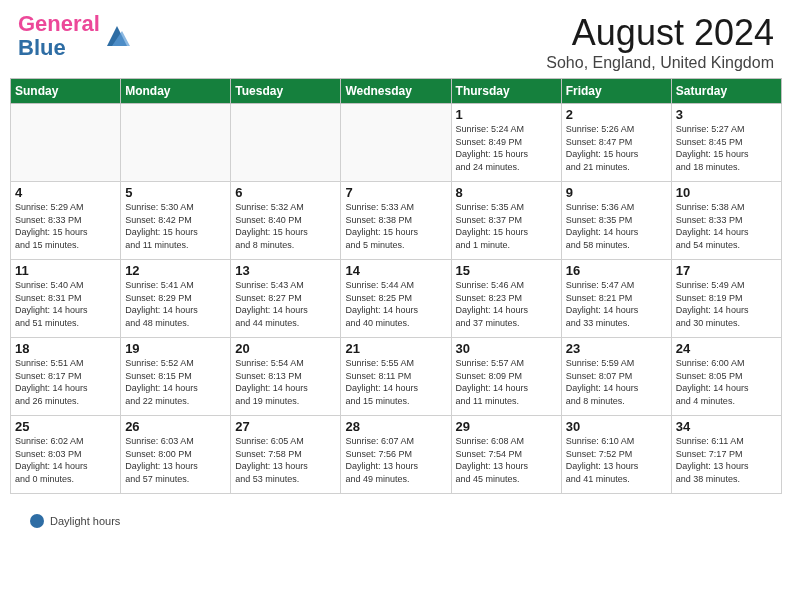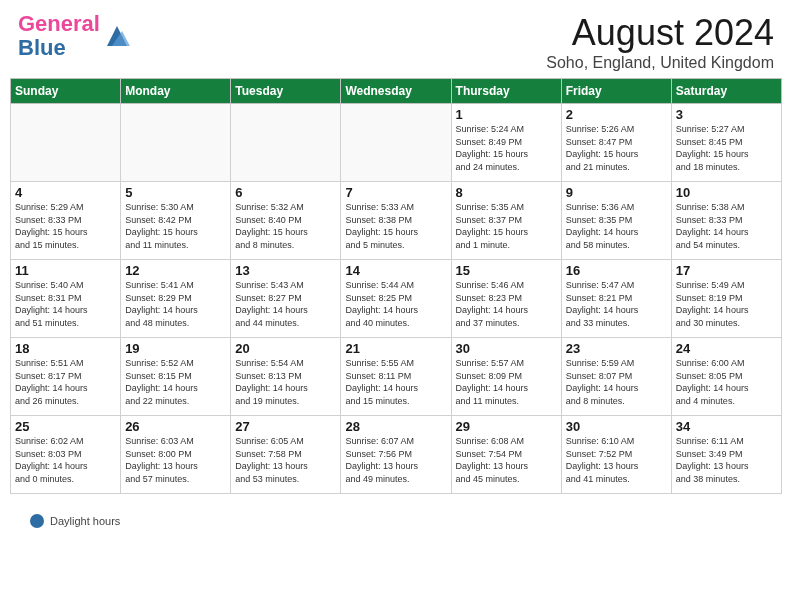--- a/index.html
+++ b/index.html
@@ -360,21 +360,21 @@
           <td>
             <span class="day-number">30</span>
             <div class="day-info" style="white-space: pre-line;">Sunrise: 6:10 AM
 Sunset: 7:52 PM
 Daylight: 13 hours
 and 41 minutes.</div>
           </td>
           <td>
             <span class="day-number">34</span>
             <div class="day-info" style="white-space: pre-line;">Sunrise: 6:11 AM
-Sunset: 3:49 PM
+Sunset: 7:17 PM
 Daylight: 13 hours
 and 38 minutes.</div>
           </td>
         </tr>
       </tbody>
   </table>
 </div>
 
 <div class="footer">
   <span class="footer-dot"></span>

